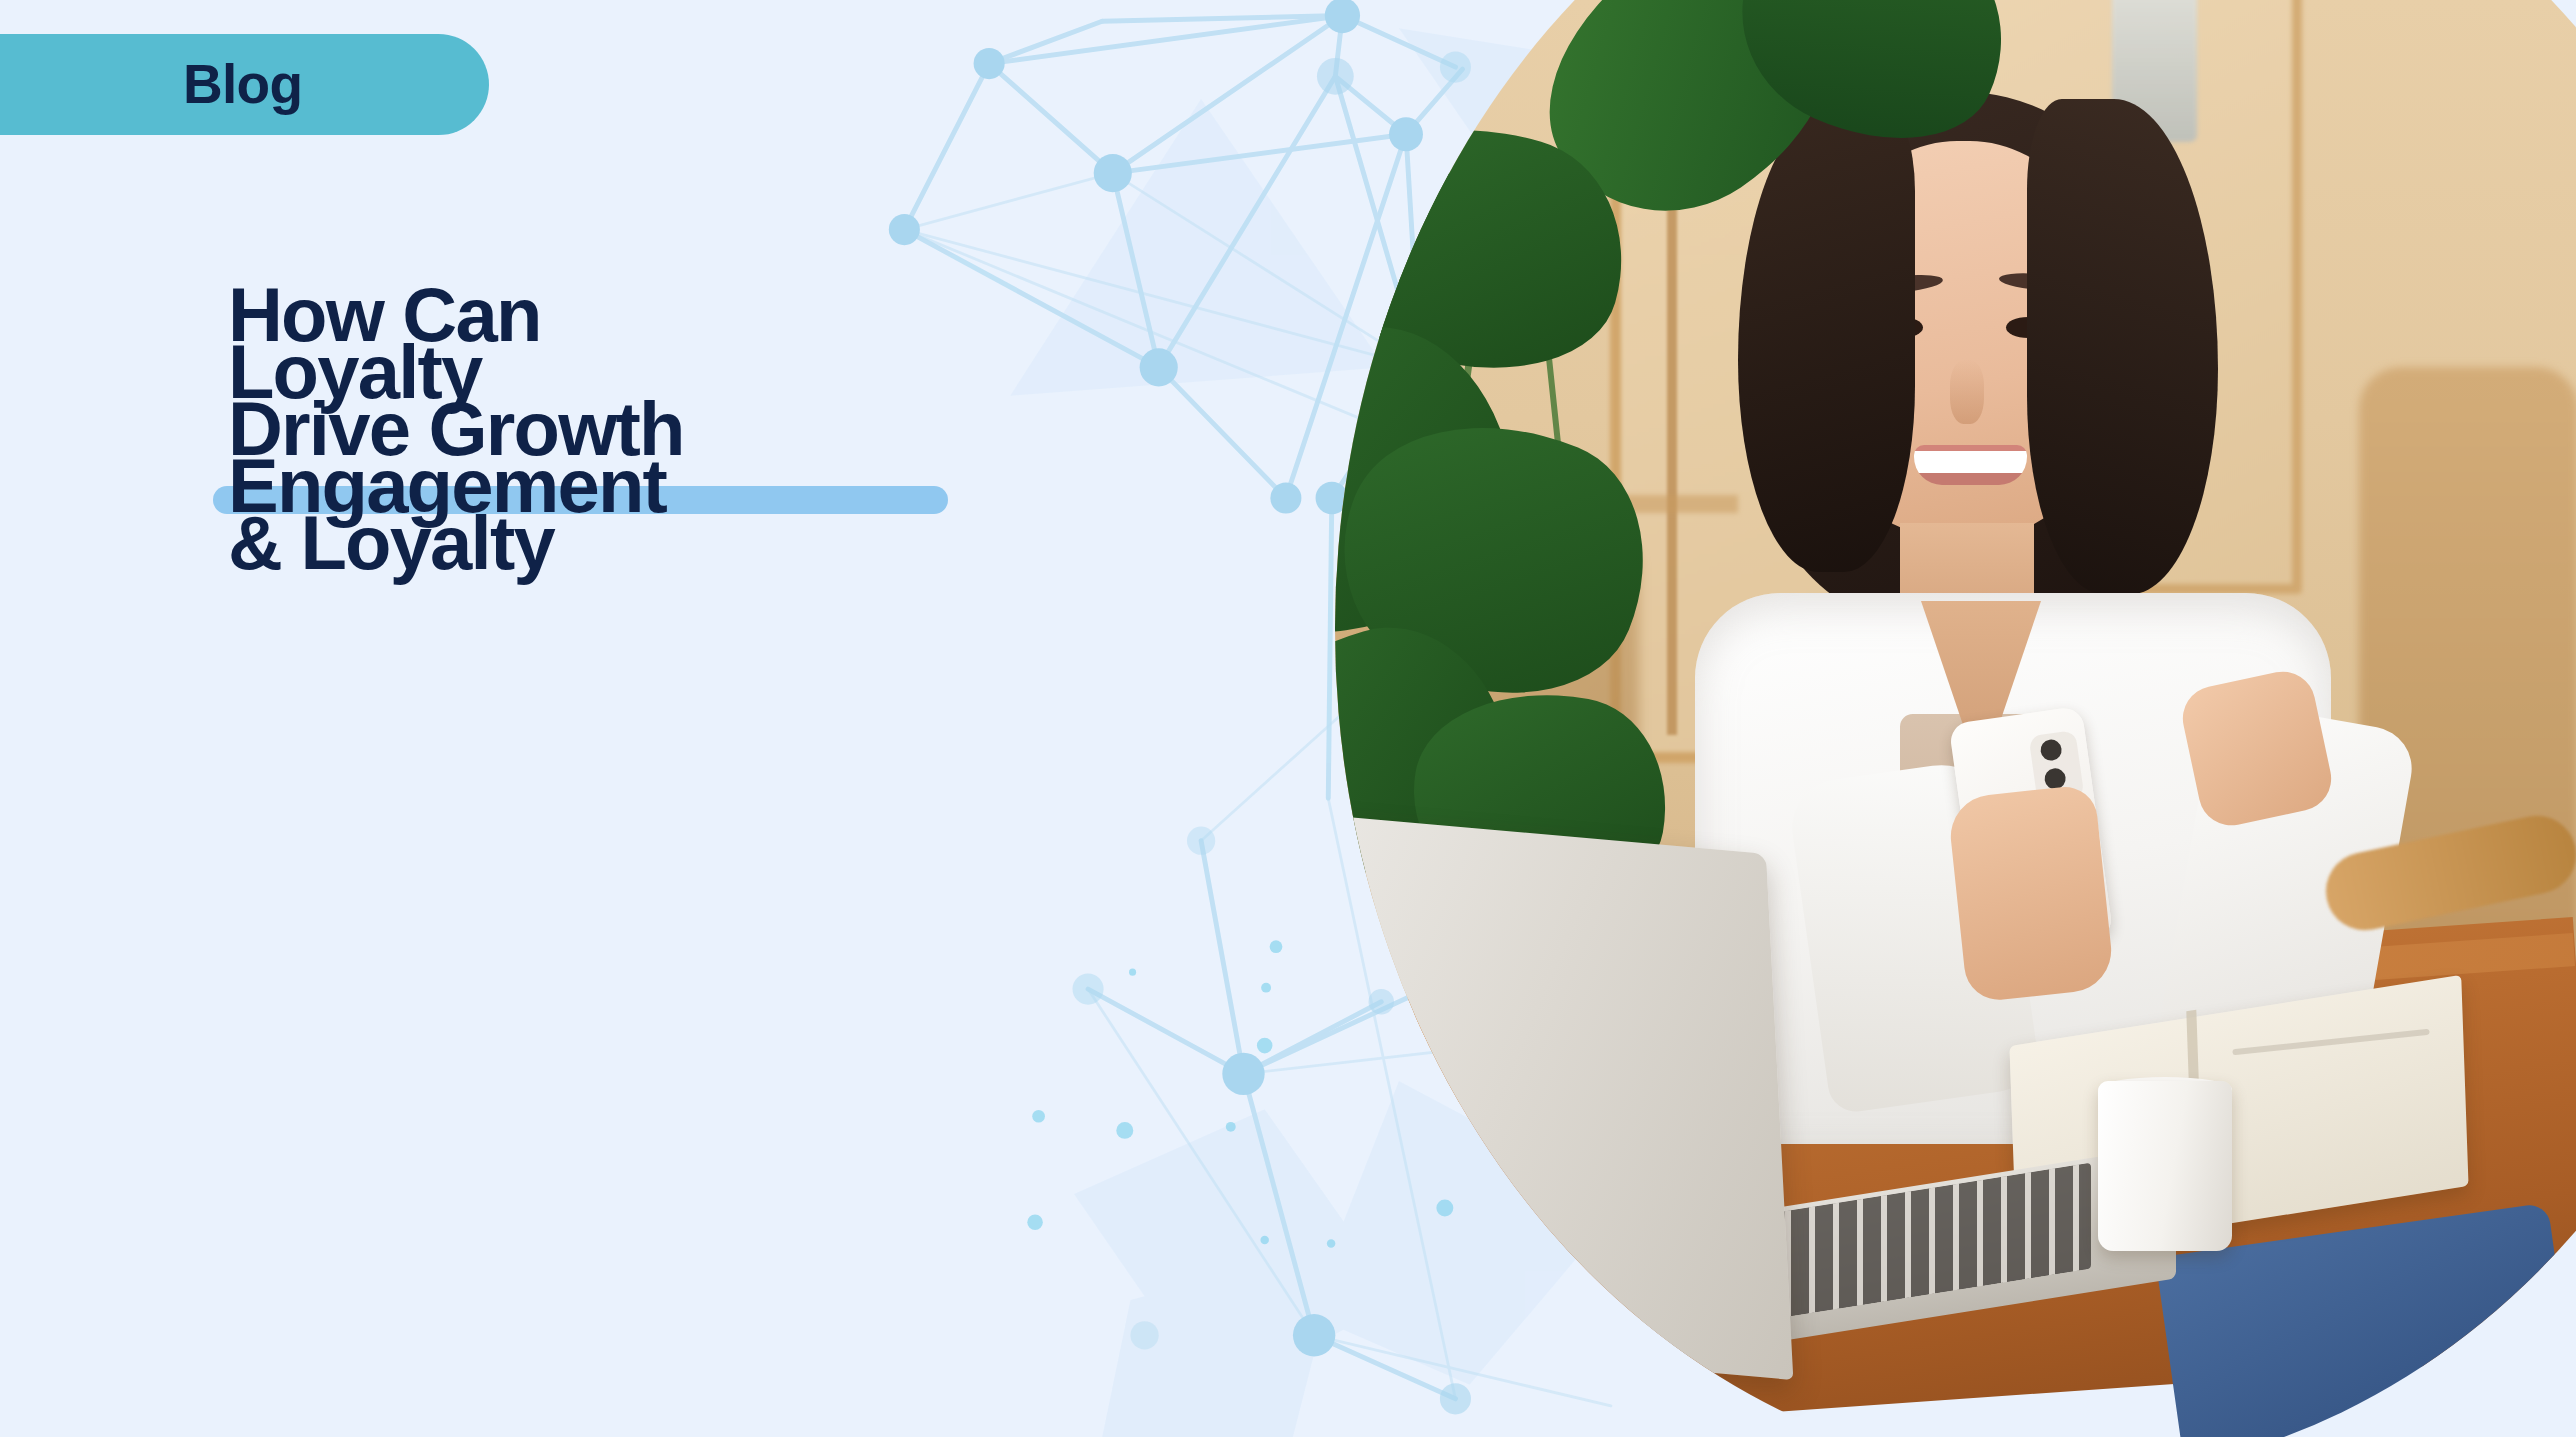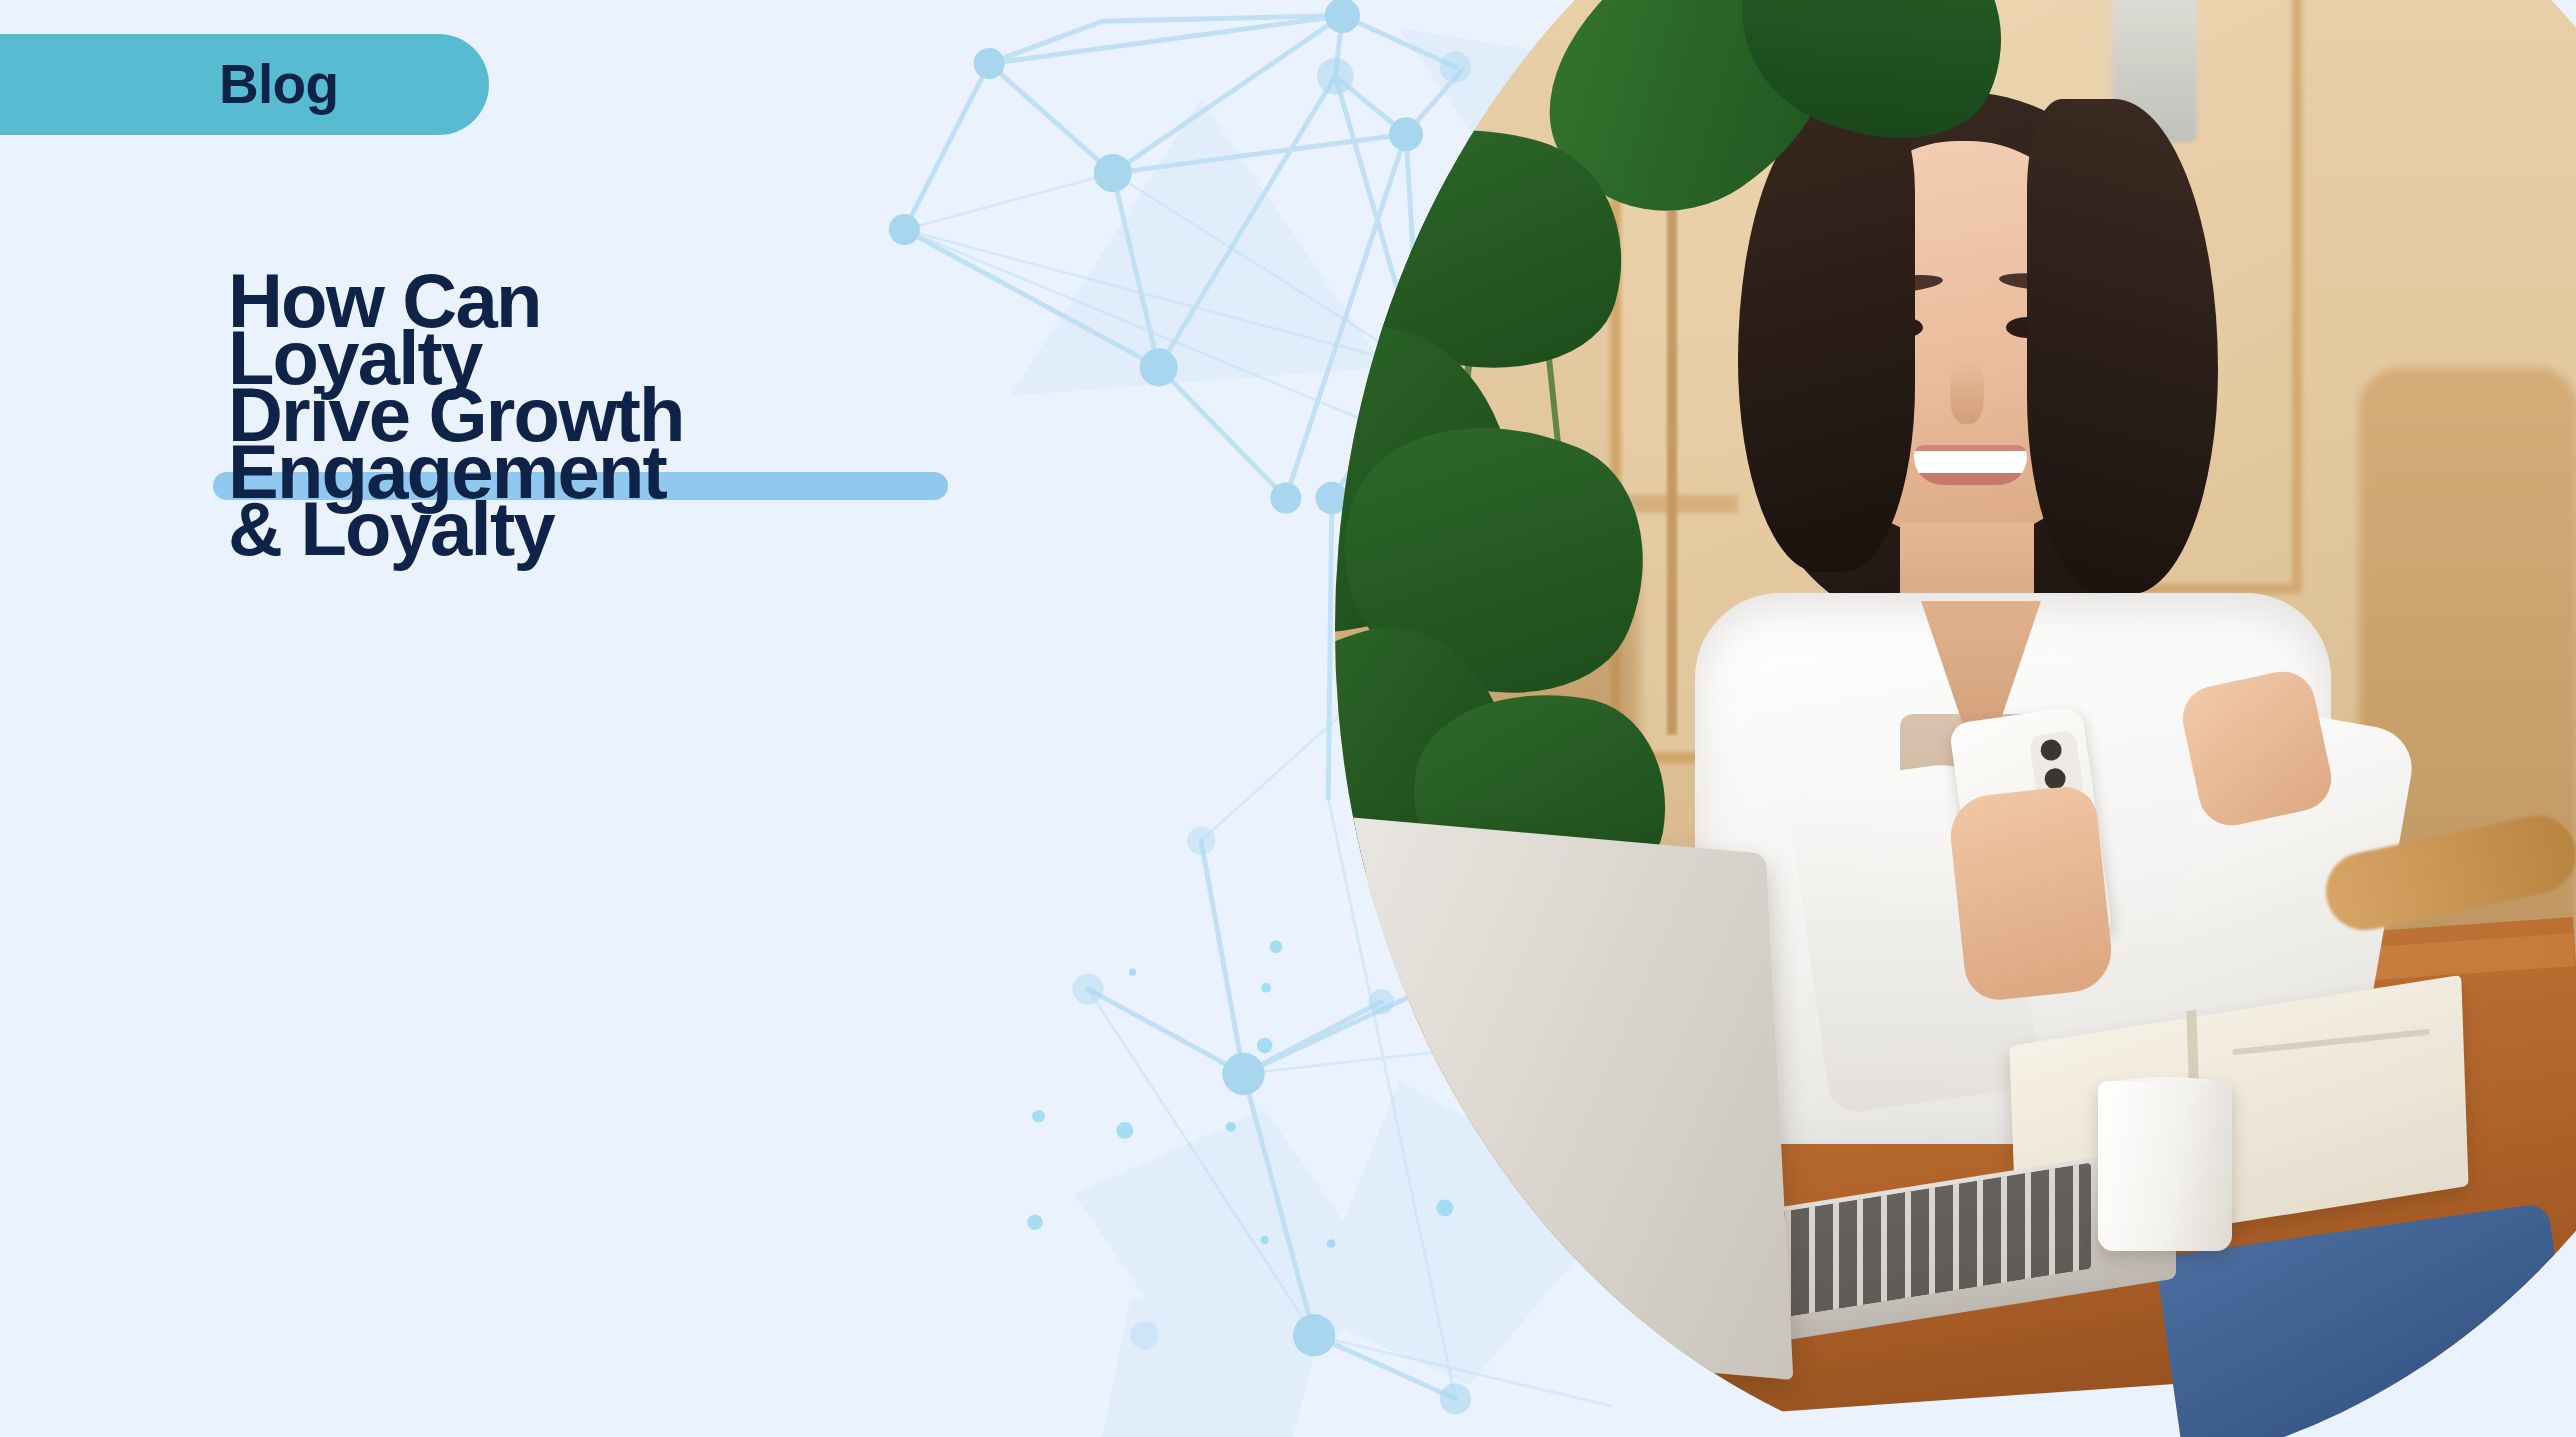--- a/index.html
+++ b/index.html
@@ -33,27 +33,26 @@
     display:flex; align-items:center;
     padding-left:268px;
     z-index:6;
   }
   #blog-badge .badge-label{
     color:#0f2248;
     font-size:55px;
     font-weight:bold;
     letter-spacing:-0.7px;
     line-height:1;
-    margin-left:36px;
   }
 
   
   #headline{
     position:absolute;
-    left:228px; top:263px;
+    left:228px; top:277px;
     width:1060px;
     z-index:6;
   }
   #headline .hl-line{
     position:relative;
     color:#0f2248;
     font-size:76px;
     font-weight:bold;
     line-height:1.0;
     letter-spacing:-1.8px;

